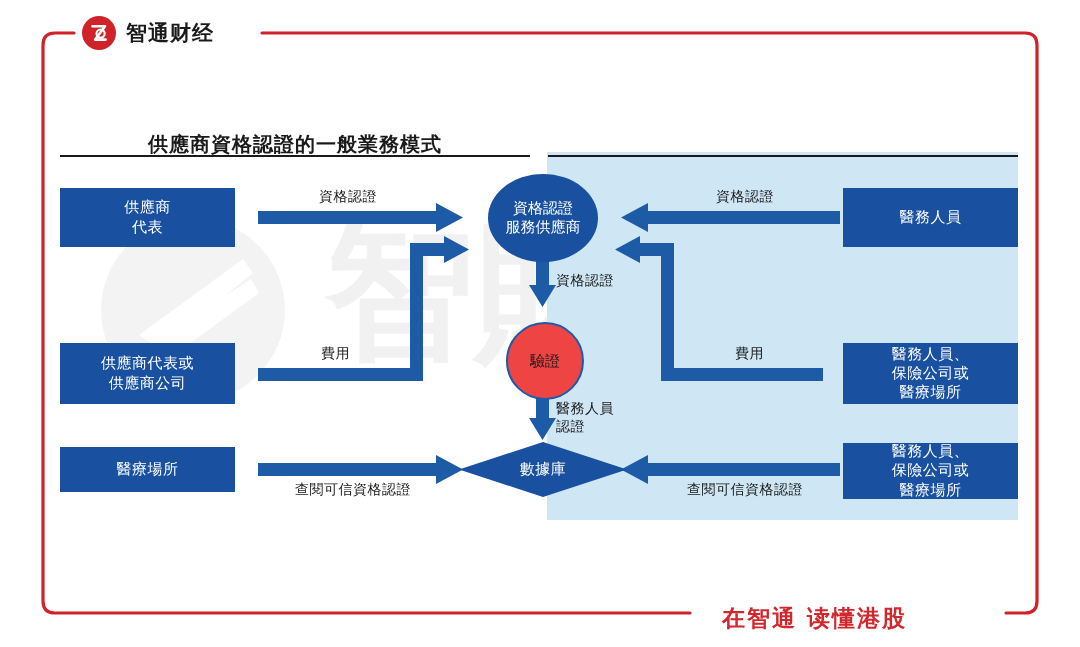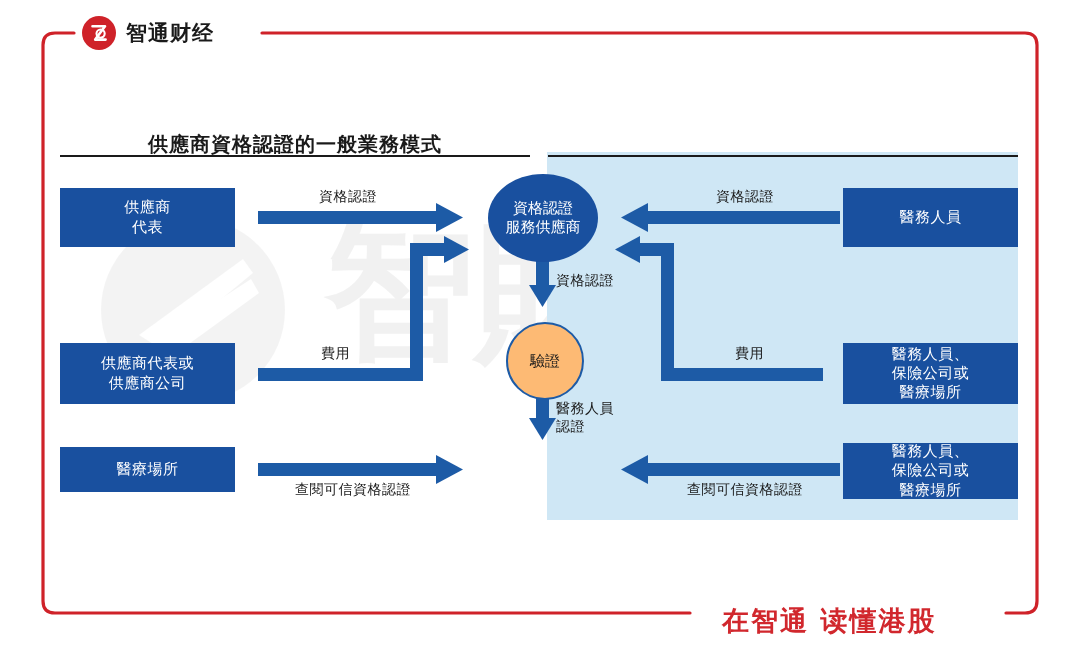--- a/index.html
+++ b/index.html
@@ -16,21 +16,21 @@
 
   
   .brand{position:absolute;left:82px;top:16px;display:flex;align-items:center;gap:10px;}
   .brand-logo{width:34px;height:34px;border-radius:50%;background:#cf2229;
     display:flex;align-items:center;justify-content:center;}
   .brand-name{font-family:"DejaVu Sans","Liberation Sans",sans-serif;
     font-size:21px;font-weight:700;color:#1a1a1a;letter-spacing:1px;}
 
   .slogan{position:absolute;left:722px;top:603px;
     font-family:"DejaVu Sans","Liberation Sans",sans-serif;
-    font-size:27px;font-weight:700;color:#d1272d;letter-spacing:2px;}
+    font-size:23px;font-weight:700;color:#d1272d;letter-spacing:2px;}
 
   
   .watermark{position:absolute;left:75px;top:215px;width:880px;height:190px;
     pointer-events:none;opacity:.5;}
 
   
   .panel-right{position:absolute;left:547px;top:152px;width:293px;height:368px;
     background:#cfe7f5;}
   .panel-right2{position:absolute;left:840px;top:152px;width:178px;height:368px;
     background:#cfe7f5;}
@@ -42,21 +42,21 @@
 
   
   .nbox{position:absolute;background:#19509f;color:#ffffff;
     display:flex;align-items:center;justify-content:center;text-align:center;
     font-size:15px;line-height:1.28;letter-spacing:.5px;}
 
   .circle-solid{position:absolute;background:#19509f;border-radius:50%;
     color:#fff;display:flex;align-items:center;justify-content:center;
     text-align:center;font-size:15px;line-height:1.28;}
 
-  .circle-open{position:absolute;border-radius:50%;background:#fdba74;
+  .circle-open{position:absolute;border-radius:50%;background:#ef4444;
     border:2px solid #1d5ba6;color:#1a1a1a;
     display:flex;align-items:center;justify-content:center;
     text-align:center;font-size:15px;}
 
   .diamond-wrap{position:absolute;}
   .diamond-label{position:absolute;left:0;top:0;width:100%;height:100%;
     display:flex;align-items:center;justify-content:center;color:#fff;
     font-size:15px;letter-spacing:.5px;}
 
   
@@ -172,20 +172,26 @@
 
   <div class="circle-solid" style="left:488px;top:174px;width:110px;height:88px;">
     <span style="white-space:pre-line;">資格認證
 服務供應商</span>
   </div>
 
   <div class="circle-open" style="left:506px;top:322px;width:74px;height:74px;">
     <span>驗證</span>
   </div>
 
+  <div class="diamond-wrap" style="left:458px;top:441px;width:170px;height:57px;">
+    <svg width="170" height="57" viewBox="0 0 170 57">
+      <polygon points="85,1 169,28.5 85,56 1,28.5" fill="#19509f"></polygon>
+    </svg>
+    <div class="diamond-label">數據庫</div>
+  </div>
 
   <div class="nbox" style="left:843px;top:188px;width:175px;height:59px;">
     <span>醫務人員</span>
   </div>
 
   <div class="nbox" style="left:843px;top:343px;width:175px;height:61px;">
     <span style="white-space:pre-line;">醫務人員、
 保險公司或
 醫療場所</span>
   </div>

